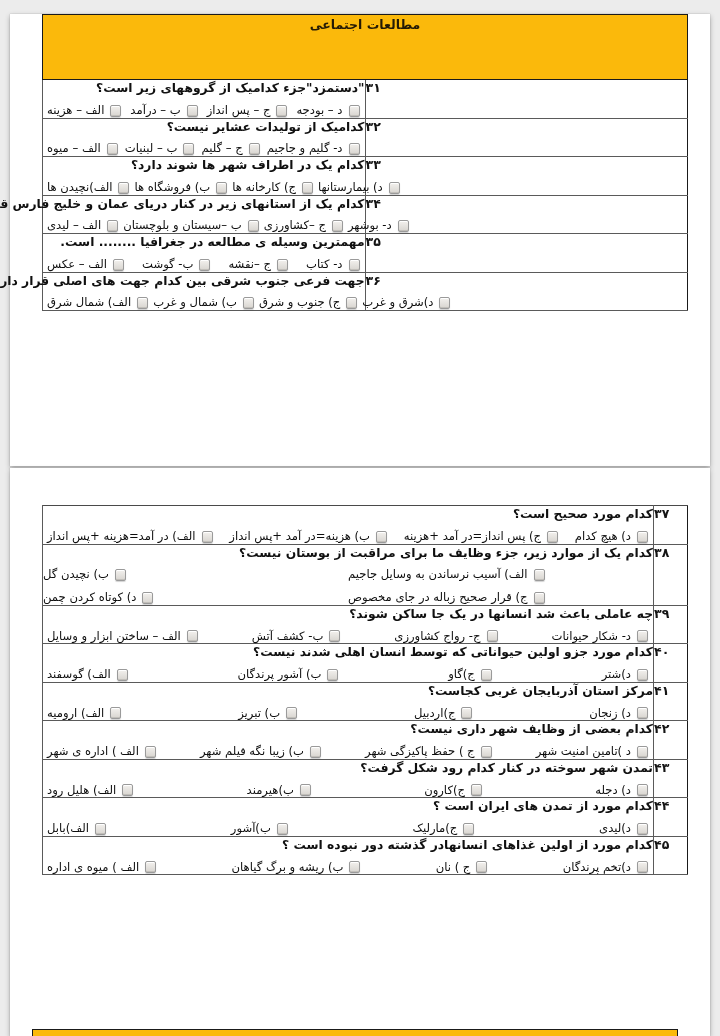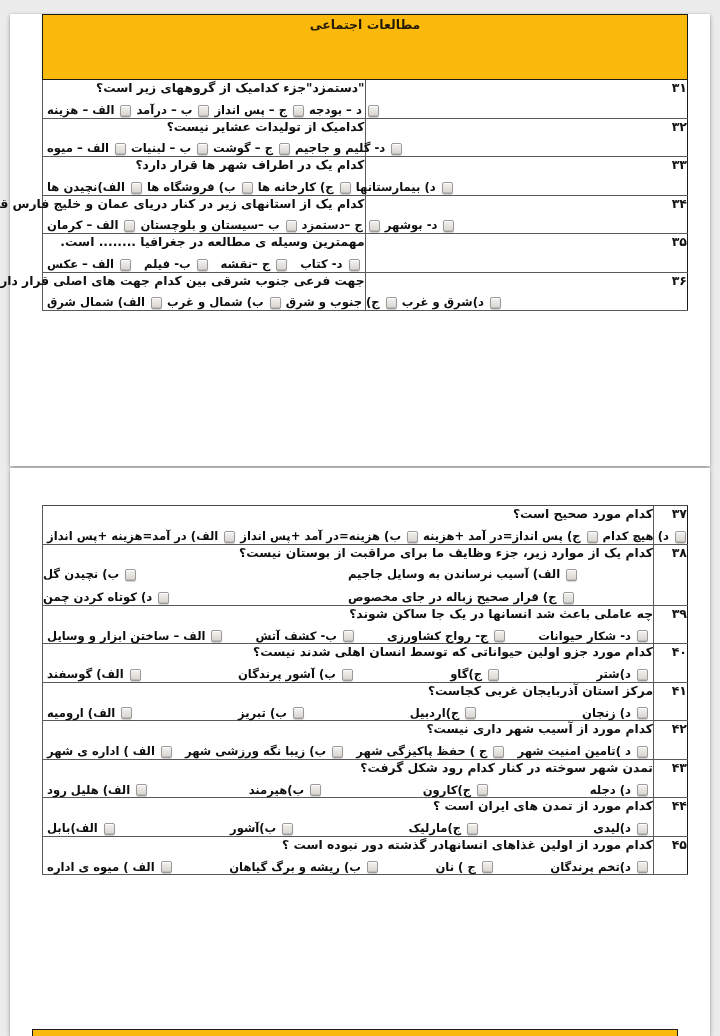--- a/index.html
+++ b/index.html
@@ -55,21 +55,21 @@
     font-weight: bold;
     color: #241a05;
     letter-spacing: 0.3px;
     display: block;
     padding-top: 2px;
   }
 
   
   .num-cell {
     width: 34px;
-    text-align: right;
+    text-align: left;
     vertical-align: top;
     font-size: 12.5px;
     font-weight: bold;
     color: #141414;
     padding-top: 5px;
     border-right: 1.4px solid #1a1a1a !important;
   }
 
   
   .body-cell { padding: 4px 7px 5px 6px; }
@@ -92,21 +92,21 @@
     align-items: flex-end;
     margin-top: 7px;
     gap: 0;
   }
   .opts.spread { justify-content: space-between; padding-left: 4px; }
   .opt {
     display: flex;
     flex-direction: row-reverse;
     align-items: center;
     font-size: 11.6px;
-    font-weight: bold;
+    font-weight: normal;
     color: #0e0e0e;
     white-space: nowrap;
     line-height: 1.2;
   }
   .opt-label { display: inline-block; }
   .checkbox {
     display: inline-block;
     width: 11px; height: 12px;
     margin: 0 5px 0 6px;
     background: linear-gradient(#f3f1ee, #d8d5d0);
@@ -183,34 +183,34 @@
               <div class="opts spread">
                 <span class="opt">
                   <span class="opt-label">الف – میوه</span>
                   <span class="checkbox"></span>
                 </span>
                 <span class="opt">
                   <span class="opt-label">ب – لبنیات</span>
                   <span class="checkbox"></span>
                 </span>
                 <span class="opt">
-                  <span class="opt-label">ج – گوشت</span>
+                  <span class="opt-label">ج – گلیم</span>
                   <span class="checkbox"></span>
                 </span>
                 <span class="opt">
                   <span class="opt-label">د- گلیم و جاجیم</span>
                   <span class="checkbox"></span>
                 </span>
               </div>
             </td>
           </tr>
           <tr class="qrow">
             <td class="num-cell">۳۳</td>
             <td class="body-cell">
-              <span class="stem"><span>کدام یک در اطراف شهر ها قرار دارد؟</span></span>
+              <span class="stem"><span>کدام یک در اطراف شهر ها شوند دارد؟</span></span>
               <div class="opts spread">
                 <span class="opt">
                   <span class="opt-label">الف)نچیدن ها</span>
                   <span class="checkbox"></span>
                 </span>
                 <span class="opt">
                   <span class="opt-label">ب) فروشگاه ها</span>
                   <span class="checkbox"></span>
                 </span>
                 <span class="opt">
@@ -223,49 +223,49 @@
                 </span>
               </div>
             </td>
           </tr>
           <tr class="qrow">
             <td class="num-cell">۳۴</td>
             <td class="body-cell">
               <span class="stem"><span>کدام یک از استانهای زیر در کنار دریای عمان و خلیج فارس قرار </span></span>
               <div class="opts spread">
                 <span class="opt">
-                  <span class="opt-label">الف – کرمان</span>
+                  <span class="opt-label">الف – لیدی</span>
                   <span class="checkbox"></span>
                 </span>
                 <span class="opt">
                   <span class="opt-label">ب –سیستان و بلوچستان</span>
                   <span class="checkbox"></span>
                 </span>
                 <span class="opt">
-                  <span class="opt-label">ج –دستمزد</span>
+                  <span class="opt-label">ج –کشاورزی</span>
                   <span class="checkbox"></span>
                 </span>
                 <span class="opt">
                   <span class="opt-label">د- بوشهر</span>
                   <span class="checkbox"></span>
                 </span>
               </div>
             </td>
           </tr>
           <tr class="qrow">
             <td class="num-cell">۳۵</td>
             <td class="body-cell">
               <span class="stem"><span>مهمترین وسیله ی مطالعه در جغرافیا ........ است.</span></span>
               <div class="opts spread">
                 <span class="opt">
                   <span class="opt-label">الف – عکس</span>
                   <span class="checkbox"></span>
                 </span>
                 <span class="opt">
-                  <span class="opt-label">ب- فیلم</span>
+                  <span class="opt-label">ب- گوشت</span>
                   <span class="checkbox"></span>
                 </span>
                 <span class="opt">
                   <span class="opt-label">ج –نقشه</span>
                   <span class="checkbox"></span>
                 </span>
                 <span class="opt">
                   <span class="opt-label">د- کتاب</span>
                   <span class="checkbox"></span>
                 </span>
@@ -419,28 +419,28 @@
                 <span class="opt">
                   <span class="opt-label">د) زنجان</span>
                   <span class="checkbox"></span>
                 </span>
               </div>
             </td>
           </tr>
           <tr class="qrow">
             <td class="num-cell">۴۲</td>
             <td class="body-cell">
-              <span class="stem"><span>کدام مورد از آسیب شهر داری </span><span class="neg">نیست</span><span>؟</span></span>
+              <span class="stem"><span>کدام بعضی از وظایف شهر داری </span><span class="neg">نیست</span><span>؟</span></span>
               <div class="opts spread">
                 <span class="opt">
                   <span class="opt-label">الف ) اداره ی شهر</span>
                   <span class="checkbox"></span>
                 </span>
                 <span class="opt">
-                  <span class="opt-label">ب) زیبا نگه ورزشی شهر</span>
+                  <span class="opt-label">ب) زیبا نگه فیلم شهر</span>
                   <span class="checkbox"></span>
                 </span>
                 <span class="opt">
                   <span class="opt-label">ج ) حفظ پاکیزگی شهر</span>
                   <span class="checkbox"></span>
                 </span>
                 <span class="opt">
                   <span class="opt-label">د )تامین امنیت شهر</span>
                   <span class="checkbox"></span>
                 </span>

